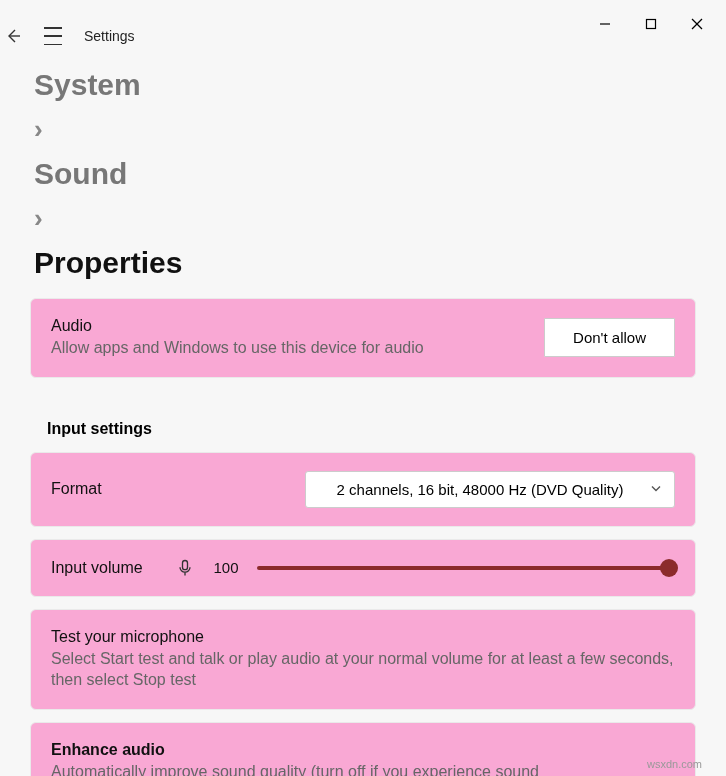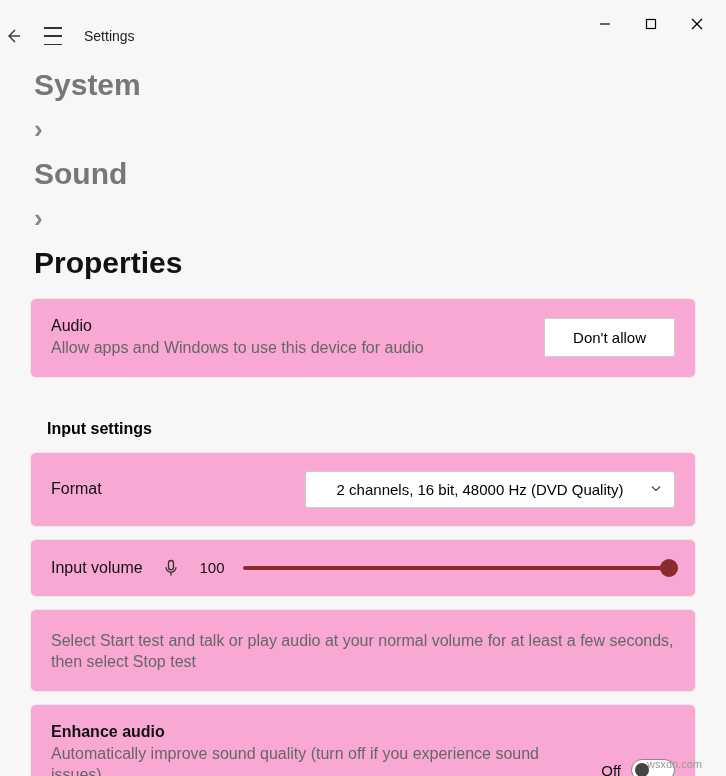--- a/index.html
+++ b/index.html
@@ -28,21 +28,21 @@
   .title.bold { font-weight: 600; }
   .subtitle { font-size: 16px; color: #666; margin-top: 2px; line-height: 1.35;}
   .section-heading { font-size: 16px; font-weight: 600; padding: 30px 4px 14px; margin-left: 13px; }
 
   .btn { border: 1px solid #ccc; background: #fff; border-radius: 1px; padding: 10px 28px; font-size: 15px; cursor:pointer; }
   .btn.highlight { outline: 4px solid #e30000; outline-offset: -2px;}
 
   .select { border: 1px solid #ccc; border-radius: 3px; padding: 9px 34px 9px 14px; font-size: 15px; position: relative; background:#fff; cursor:pointer; min-width: 370px; text-align:center;}
   .select .chev { position: absolute; right: 12px; top: 50%; transform: translateY(-50%); }
 
-  .volume-row { display:flex; align-items:center; flex:1; }
+  .volume-row { display:flex; align-items:center; gap:14px; flex:1; }
   .volume-label { font-size:16px; color:#111; min-width:110px;}
   .mic-icon { width:20px; height:20px;}
   .vol-val { font-size:15px; color:#111; width:34px; text-align:center;}
   .slider { flex:1; height:4px; background:#8b2b2b; border-radius:2px; position:relative;}
   .slider .thumb { position:absolute; right:-3px; top:50%; transform:translateY(-50%); width:18px; height:18px; border-radius:50%; background:#8b2b2b;}
 
   .test-card .btn-row { display:flex; justify-content:flex-end; margin-top: 34px;}
 
   .toggle-row { display:flex; align-items:center; gap:10px;}
   .toggle-label { font-size:15px; color:#111;}
@@ -133,20 +133,21 @@
         </svg>
         <span class="vol-val">100</span>
         <div class="slider">
           <div class="thumb"></div>
         </div>
       </div>
     </div>
   </div>
 
   <div class="card test-card">
+    <div class="title">Test your microphone</div>
     <div class="subtitle">Select Start test and talk or play audio at your normal volume for at least a few seconds, then select Stop test</div>
   </div>
 
   <div class="card row">
     <div class="label-block">
       <div class="title bold">Enhance audio</div>
       <div class="subtitle">Automatically improve sound quality (turn off if you experience sound issues)</div>
       <span class="advanced-link">Advanced</span>
     </div>
     <div class="toggle-row">

